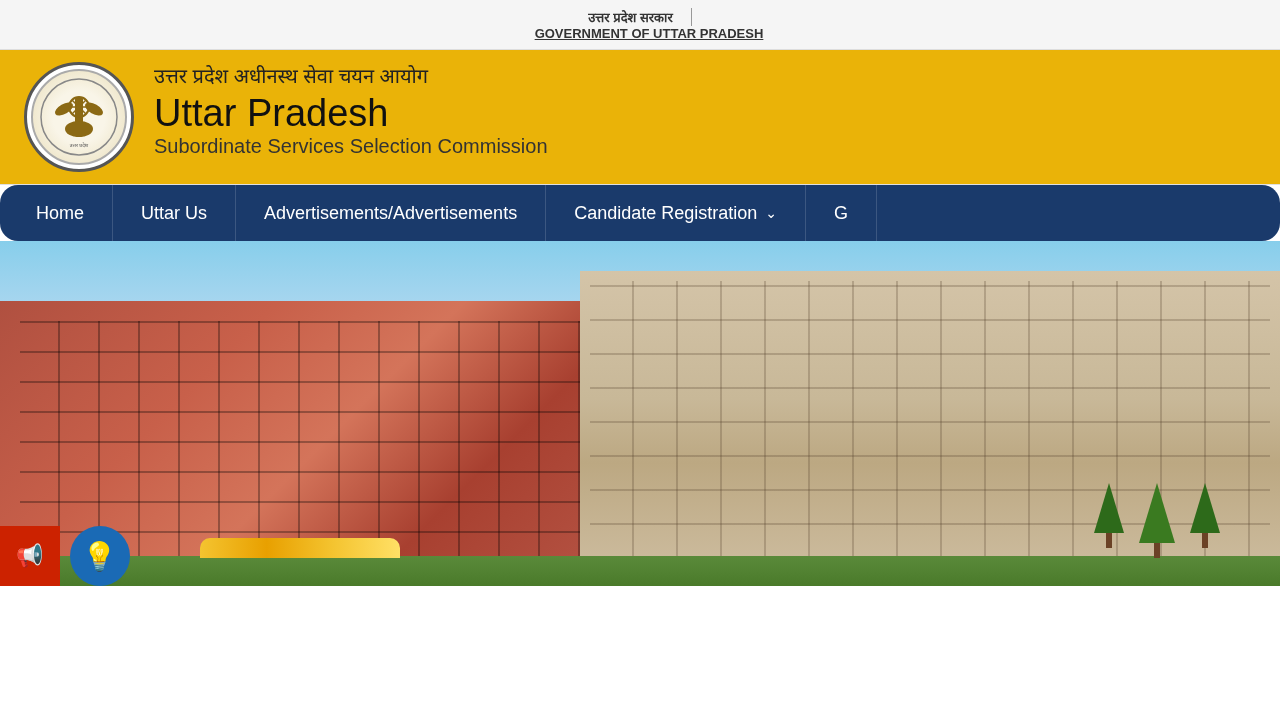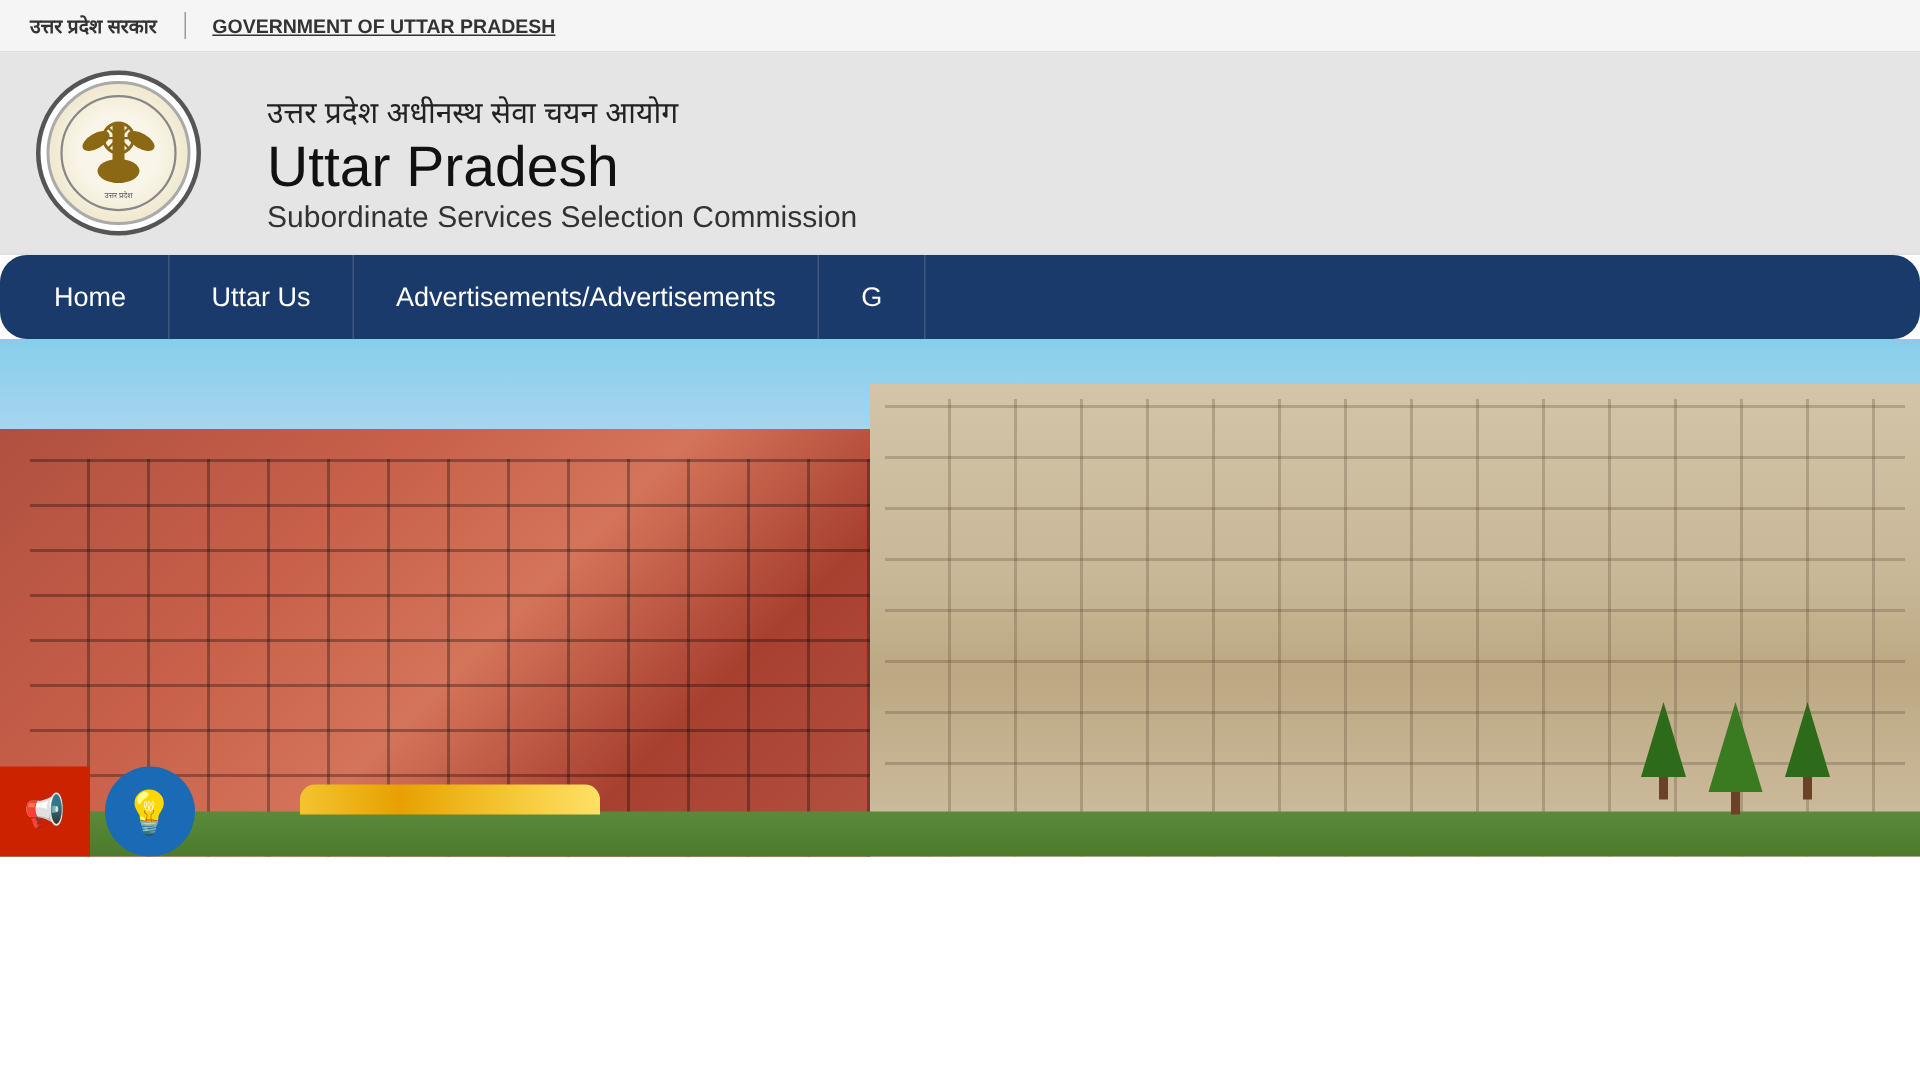--- a/index.html
+++ b/index.html
@@ -6,45 +6,45 @@
     body { font-family: Arial, sans-serif; width: 1280px; height: 720px; overflow: hidden; background: #fff; }
 
     
     .gov-bar {
       display: flex;
       align-items: center;
       padding: 8px 20px;
       background: #f5f5f5;
       border-bottom: 1px solid #ddd;
       gap: 0;
+      flex-direction: column;
     }
     .gov-bar-hindi {
       font-size: 13px;
       color: #333;
       font-weight: 600;
       padding-right: 18px;
       border-right: 1px solid #999;
     }
     .gov-bar-english {
       font-size: 13px;
       color: #333;
       font-weight: 600;
       padding-left: 18px;
       text-decoration: underline;
     }
 
     
     .header {
       display: flex;
-      align-items: flex-end;
+      align-items: flex-start;
       padding: 12px 24px;
-      background: #e5e5e5;
+      background: #eab308;
       border-bottom: 1px solid #e0e0e0;
       min-height: 90px;
-      gap: 24px;
     }
     .logo-circle {
       width: 110px;
       height: 110px;
       border-radius: 50%;
       border: 3px solid #555;
       display: flex;
       align-items: center;
       justify-content: center;
       flex-shrink: 0;
@@ -318,20 +318,24 @@
   <a class="nav-item first">
     <span>Home</span>
   </a>
   <a class="nav-item">
     <span>Uttar Us</span>
   </a>
   <a class="nav-item">
     <span>Advertisements/Advertisements</span>
   </a>
   <a class="nav-item">
+    <span>Candidate Registration</span>
+    <span class="nav-dropdown-icon">⌄</span>
+  </a>
+  <a class="nav-item">
     <span>G</span>
   </a>
 </nav>
 
 <div class="hero" style="position:relative;">
 
   <div class="sky"></div>
 
   <div class="building-left"></div>
 

